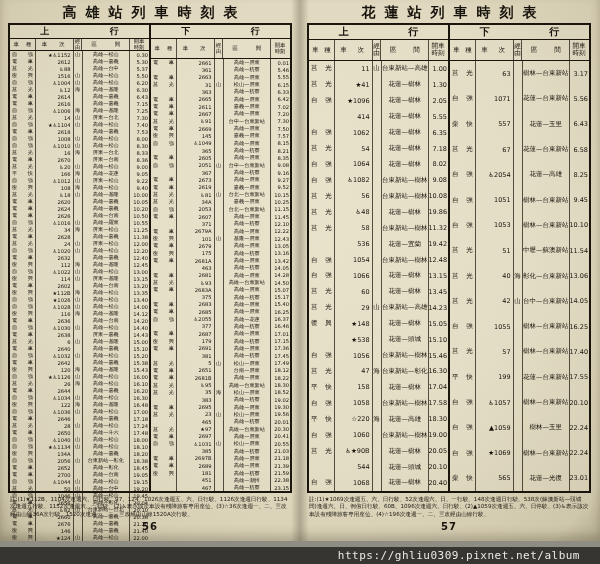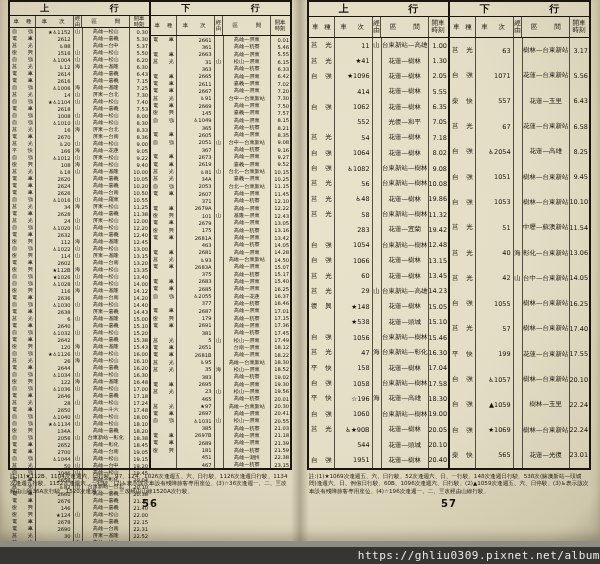--- a/index.html
+++ b/index.html
@@ -6,21 +6,21 @@
   .scan{position:relative;width:600px;height:564px;overflow:hidden;background:#4e4a43;
         font-family:"DejaVu Sans",sans-serif;color:#17130c;}
   .paper{position:absolute;left:0;top:0;width:600px;height:541px;
          background:radial-gradient(ellipse at 50% 40%, #e6dfc6 0%, #e0d9bf 55%, #cfc7ab 92%, #b3ab90 100%);
          box-shadow:inset 0 -6px 10px rgba(60,50,30,.25);}
   .gutter{position:absolute;left:291px;top:0;width:18px;height:541px;
           background:linear-gradient(to right, rgba(70,60,40,0) 0%, rgba(70,60,40,.30) 50%, rgba(70,60,40,0) 100%);}
   .strip{position:absolute;left:0;top:541px;width:600px;height:6px;background:#8f8c83;}
   .band{position:absolute;left:0;top:547px;width:600px;height:17px;background:#363531;
         display:flex;align-items:center;justify-content:flex-end;}
-  .url{font-family:"DejaVu Sans Mono",monospace;font-size:11px;color:#e9e9e6;padding-right:0;letter-spacing:.5px;}
+  .url{font-family:"DejaVu Sans Mono",monospace;font-size:11px;color:#e9e9e6;padding-right:20px;letter-spacing:.5px;}
 
   .page{position:absolute;top:0;height:541px;}
   .page-left{left:6px;width:288px;}
   .page-right{left:305px;width:288px;}
   .title{text-align:center;font-family:"DejaVu Serif",serif;font-weight:bold;
          font-size:14px;letter-spacing:9px;text-indent:9px;padding-top:4px;height:19px;line-height:17px;}
   .sheet{display:flex;border:2px solid #1a150d;height:466px;margin:0 2px;background:rgba(255,255,250,.12);}
   .half{flex:1;display:flex;flex-direction:column;min-width:0;}
   .half + .half{border-left:2px solid #1a150d;}
   .dir{display:flex;justify-content:space-around;align-items:center;border-bottom:1px solid #1a150d;
@@ -54,20 +54,21 @@
   .note{font-size:5.6px;line-height:1.3;padding:3px 4px 0 4px;color:#1b1710;}
   .pageno{text-align:center;font-size:10px;font-weight:bold;padding-top:3px;letter-spacing:1px;}
 </style>
 </head>
 <body>
 
 <div class="scan">
   <div class="paper"></div>
 
   <div class="page page-left">
+    <div class="title">高雄站列車時刻表</div>
     <div class="sheet">
       <div class="half">
           <div class="dir">
             <span>上</span>
             <span>行</span>
           </div>
           <div class="colhead">
             <div class="cell c-type">
               <span>車</span>
               <span>種</span>
@@ -1411,20 +1412,21 @@
           </div>
         </div>
     </div>
     <div class="note">註:(1)★112B、1104次逢週六、日行駛。97、124、1026次逢週五、六、日行駛。1126次逢週日行駛。1134次逢週五行駛。1152次逢週六、一行駛。(2)♿表示該次車設有殘障旅客專用座位。(3)☆36次逢週一、二、三改經由山線36A次行駛。1520次逢週一、二、三改經由山線1520A次行駛。</div>
     <div class="pageno">56</div>
   </div>
 
   <div class="gutter"></div>
 
   <div class="page page-right">
+    <div class="title">花蓮站列車時刻表</div>
     <div class="sheet">
       <div class="half">
           <div class="dir">
             <span>上</span>
             <span>行</span>
           </div>
           <div class="colhead">
             <div class="cell c-type">
               <span>車</span>
               <span>種</span>
@@ -1488,27 +1490,20 @@
               <div class="cell c-type">
                 <span>自</span>
                 <span>強</span>
               </div>
               <div class="cell c-no">1062</div>
               <div class="cell c-via"></div>
               <div class="cell c-sec">花蓮—樹林</div>
               <div class="cell c-time">6.35</div>
             </div>
             <div class="tr">
-              <div class="cell c-type"></div>
-              <div class="cell c-no">552</div>
-              <div class="cell c-via"></div>
-              <div class="cell c-sec">光復—和平</div>
-              <div class="cell c-time">7.05</div>
-            </div>
-            <div class="tr">
               <div class="cell c-type">
                 <span>莒</span>
                 <span>光</span>
               </div>
               <div class="cell c-no">54</div>
               <div class="cell c-via"></div>
               <div class="cell c-sec">花蓮—樹林</div>
               <div class="cell c-time">7.18</div>
             </div>
             <div class="tr">
@@ -1556,21 +1551,21 @@
                 <span>莒</span>
                 <span>光</span>
               </div>
               <div class="cell c-no">58</div>
               <div class="cell c-via"></div>
               <div class="cell c-sec">台東新站—樹林</div>
               <div class="cell c-time">11.32</div>
             </div>
             <div class="tr">
               <div class="cell c-type"></div>
-              <div class="cell c-no">283</div>
+              <div class="cell c-no">536</div>
               <div class="cell c-via"></div>
               <div class="cell c-sec">花蓮—宜蘭</div>
               <div class="cell c-time">19.42</div>
             </div>
             <div class="tr">
               <div class="cell c-type">
                 <span>自</span>
                 <span>強</span>
               </div>
               <div class="cell c-no">1054</div>
@@ -1663,21 +1658,21 @@
               <div class="cell c-no">1058</div>
               <div class="cell c-via"></div>
               <div class="cell c-sec">台東新站—樹林</div>
               <div class="cell c-time">17.58</div>
             </div>
             <div class="tr">
               <div class="cell c-type">
                 <span>平</span>
                 <span>快</span>
               </div>
-              <div class="cell c-no">☆196</div>
+              <div class="cell c-no">☆220</div>
               <div class="cell c-via">海</div>
               <div class="cell c-sec">花蓮—高雄</div>
               <div class="cell c-time">18.30</div>
             </div>
             <div class="tr">
               <div class="cell c-type">
                 <span>自</span>
                 <span>強</span>
               </div>
               <div class="cell c-no">1060</div>
@@ -1700,21 +1695,21 @@
               <div class="cell c-no">544</div>
               <div class="cell c-via"></div>
               <div class="cell c-sec">花蓮—頭城</div>
               <div class="cell c-time">20.10</div>
             </div>
             <div class="tr">
               <div class="cell c-type">
                 <span>自</span>
                 <span>強</span>
               </div>
-              <div class="cell c-no">1951</div>
+              <div class="cell c-no">1068</div>
               <div class="cell c-via"></div>
               <div class="cell c-sec">花蓮—樹林</div>
               <div class="cell c-time">20.40</div>
             </div>
           </div>
         </div>
       <div class="half">
           <div class="dir">
             <span>下</span>
             <span>行</span>

